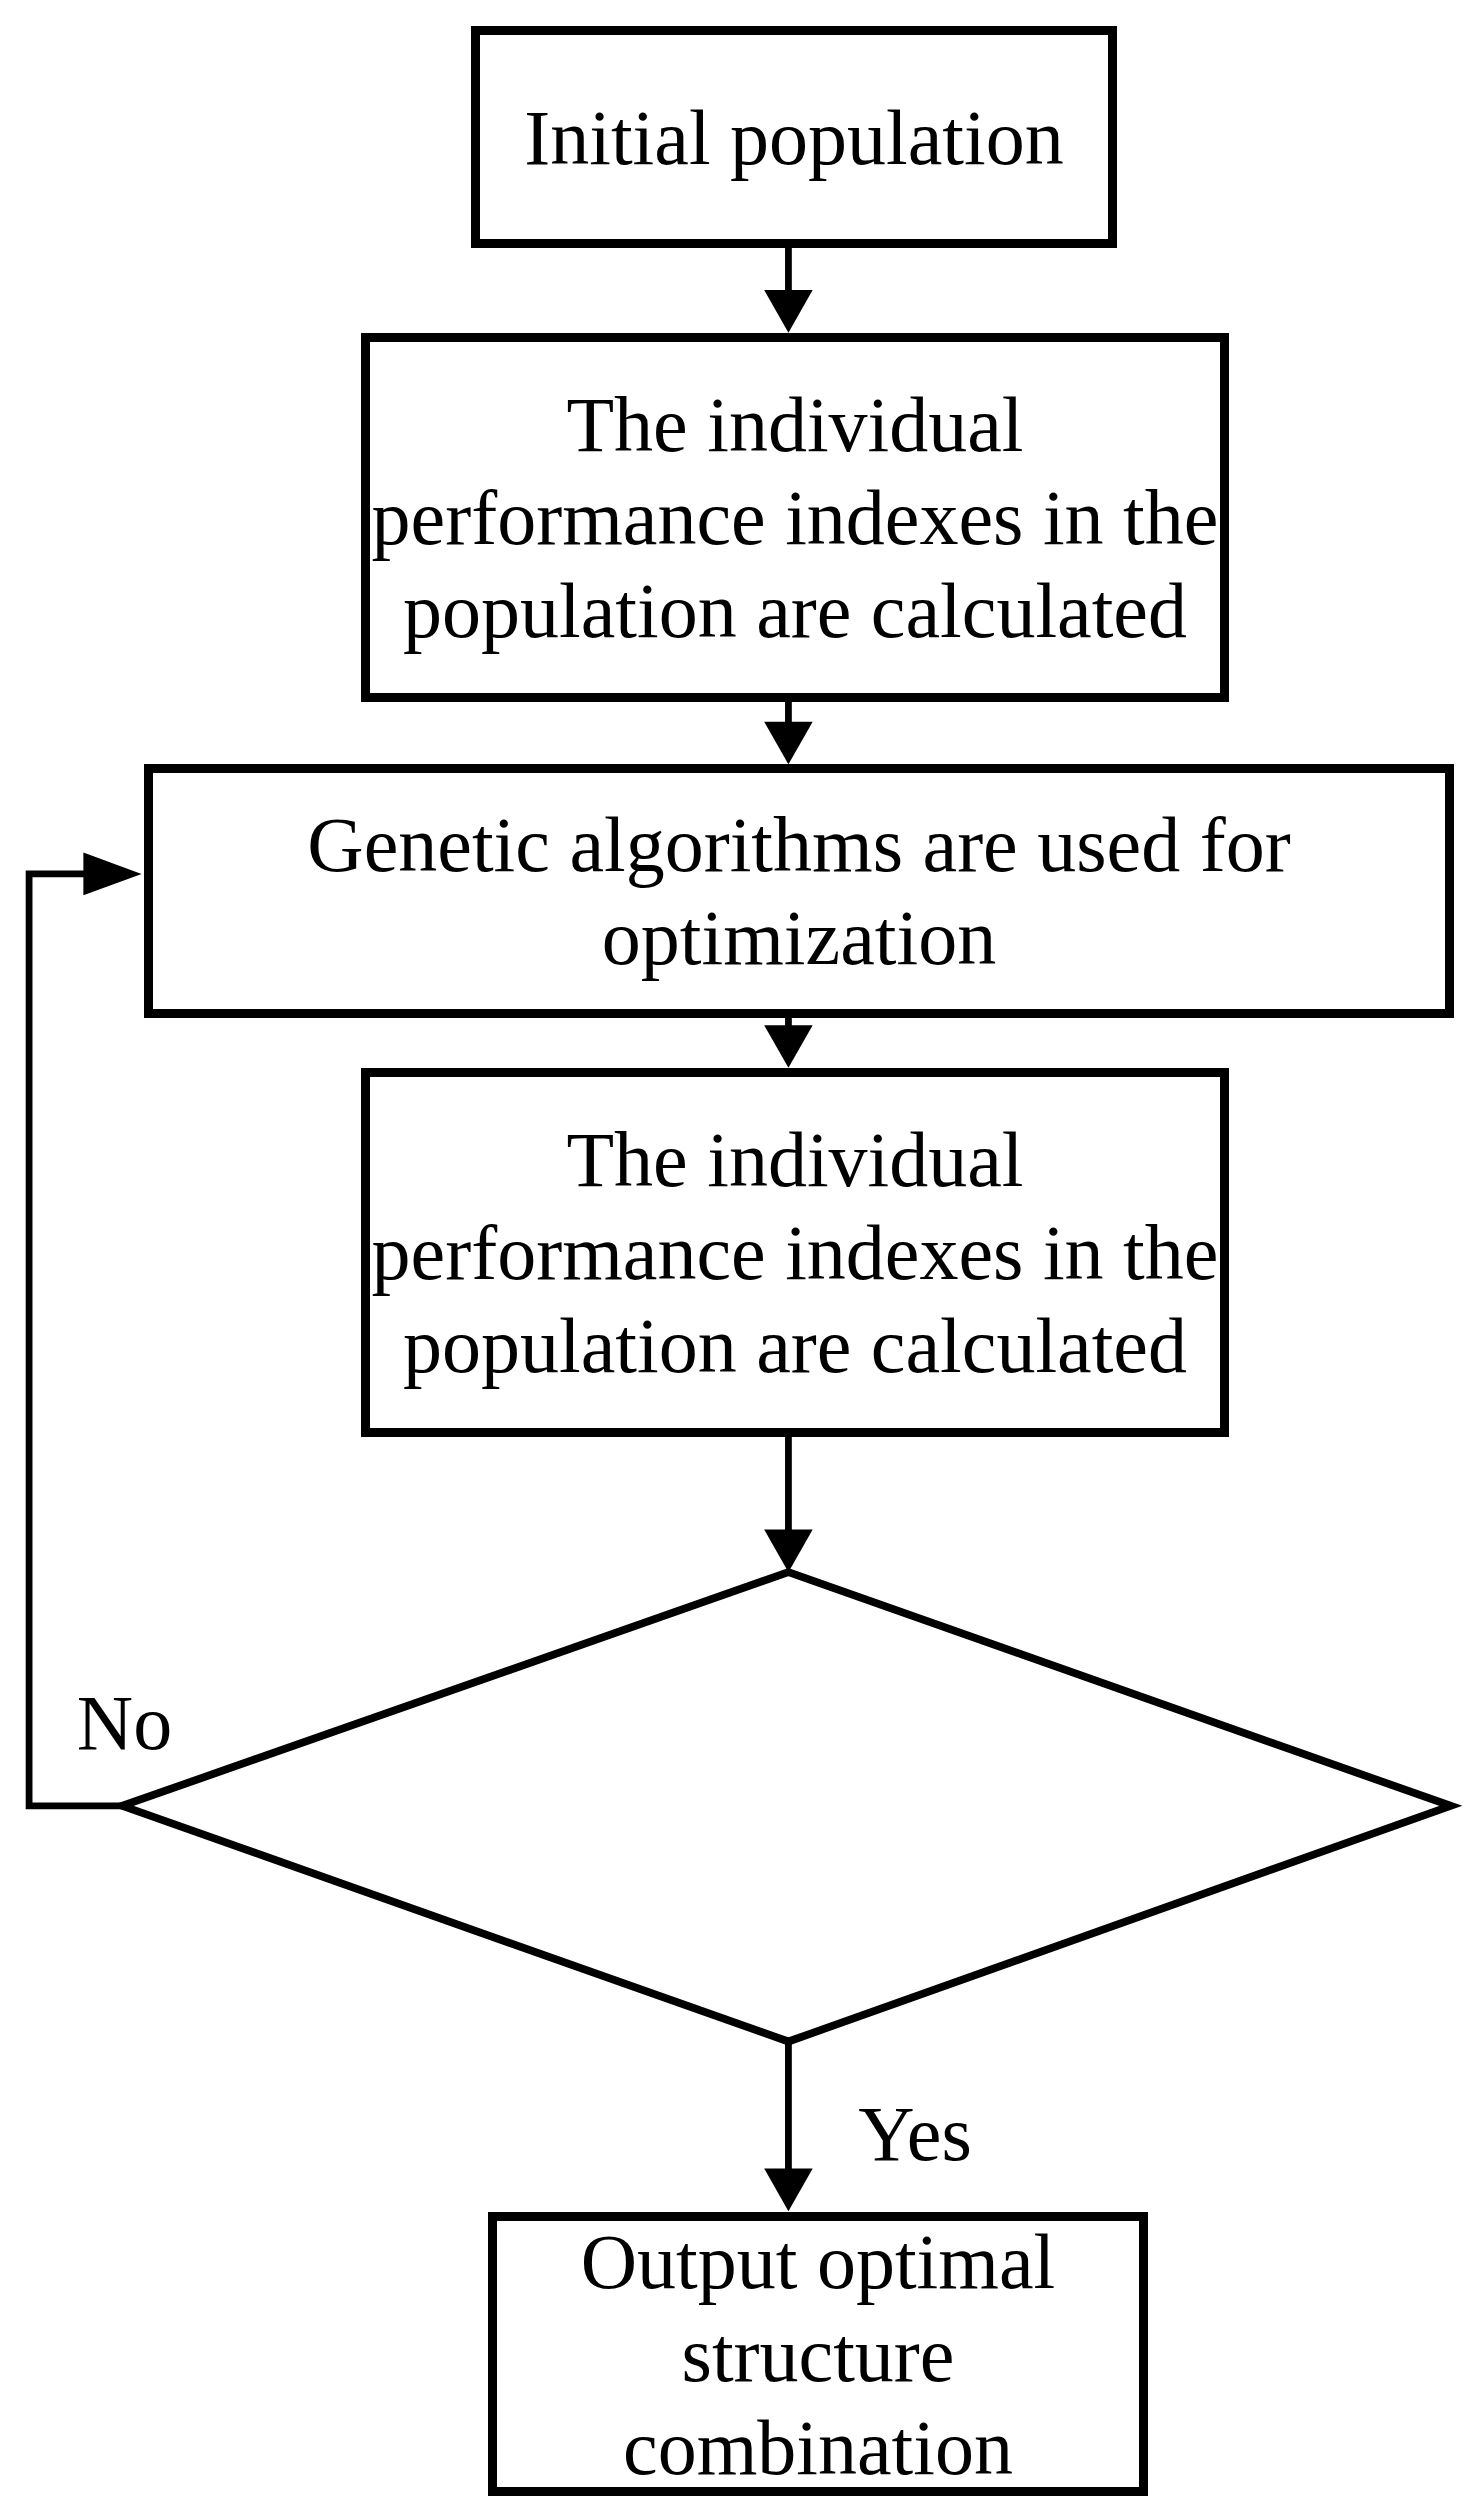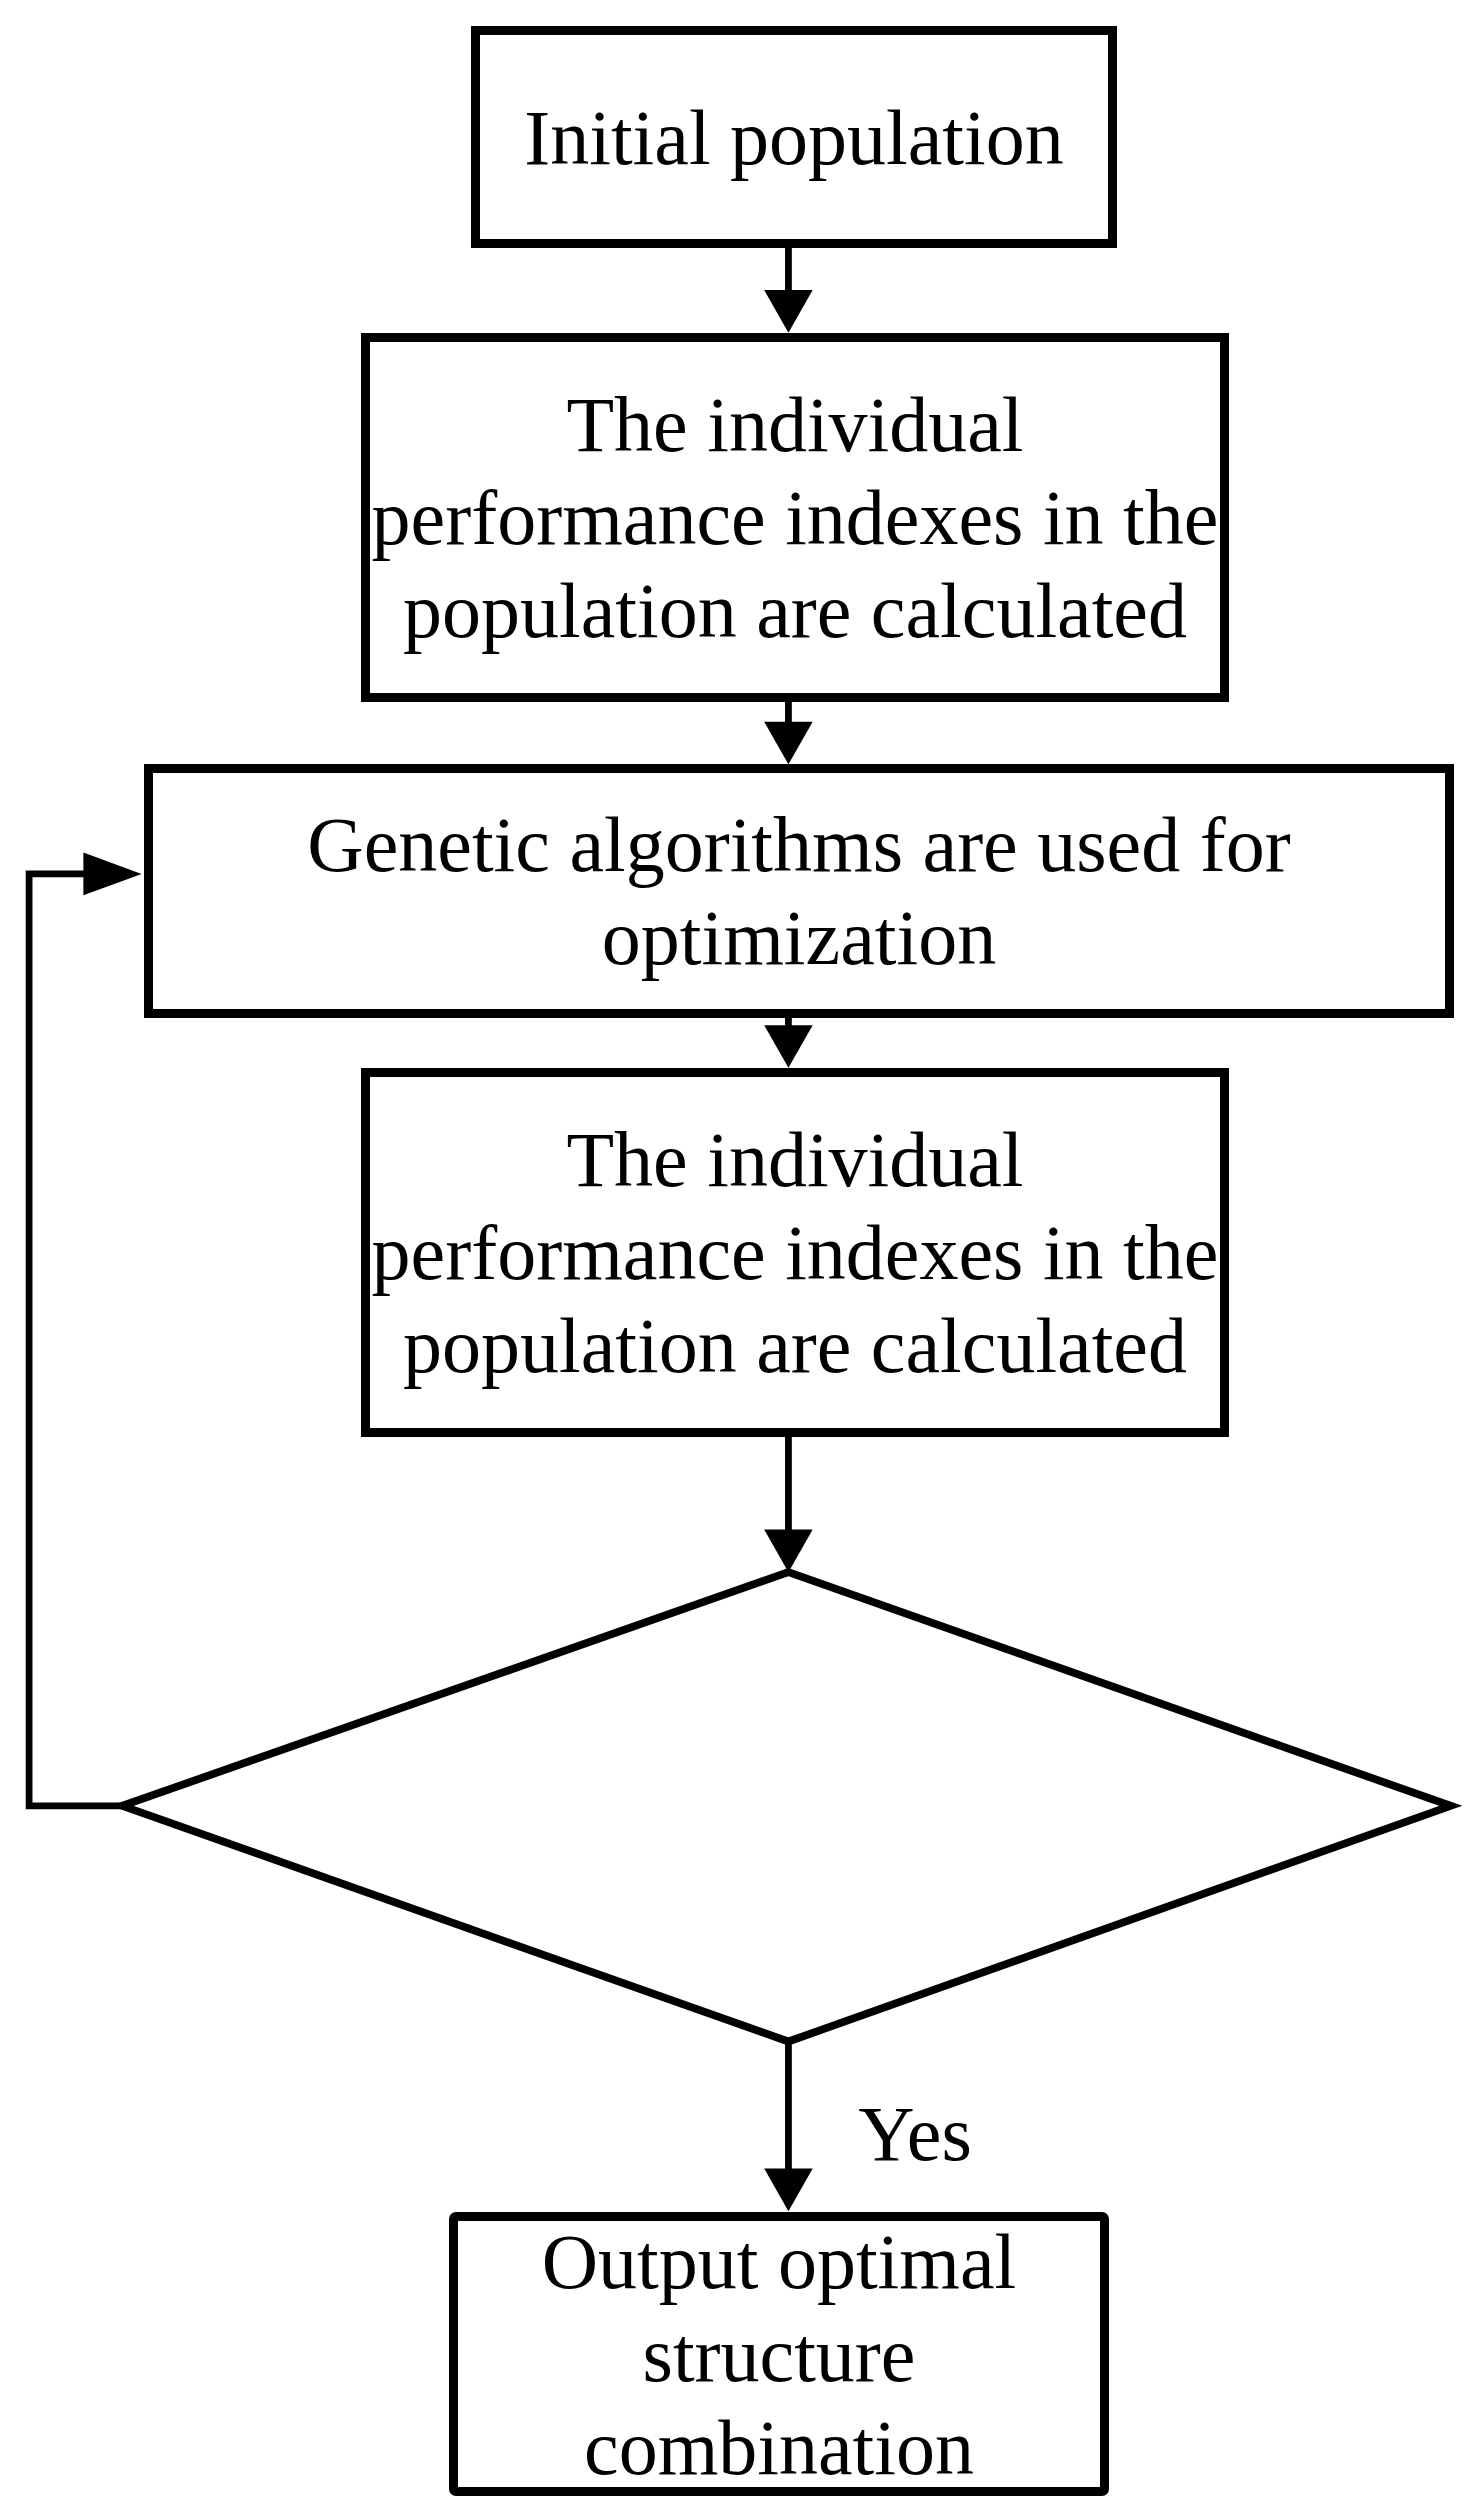--- a/index.html
+++ b/index.html
@@ -52,21 +52,21 @@
     align-items: center;
     justify-content: center;
     font-size: 78px;
     line-height: 93px;
   }
 
   #node-initial  { left: 465px;  top: 26px;   width: 646px;  height: 222px; }
   #node-calc1    { left: 355px;  top: 333px;  width: 868px;  height: 369px; }
   #node-genetic  { left: 138px;  top: 764px;  width: 1310px; height: 254px; }
   #node-calc2    { left: 355px;  top: 1068px; width: 868px;  height: 369px; }
-  #node-output   { left: 443px;  top: 2212px; width: 660px;  height: 284px; border-radius: 7px; }
+  #node-output   { left: 482px;  top: 2212px; width: 660px;  height: 284px; }
   #decision-text { left: 122px;  top: 1572px; width: 1333px; height: 469px; }
   #no-label      { left: 37px;   top: 1674px; width: 175px;  height: 97px; }
   #yes-label     { left: 818px;  top: 2085px; width: 194px;  height: 97px; }
 </style>
 </head>
 <body>
 
 <div class="canvas">
 
   <svg class="wires" viewBox="0 0 1522 2590" aria-hidden="true">
@@ -119,20 +119,21 @@
 optimization</span>
   </div>
 
   <div class="node" id="node-calc2">
     <span class="label">The individual
 performance indexes in the
 population are calculated</span>
   </div>
 
 
+  <div class="branch" id="no-label">No</div>
 
   <div class="branch" id="yes-label">Yes</div>
 
   <div class="node" id="node-output">
     <span class="label">Output optimal
 structure
 combination</span>
   </div>
 
 </div>

